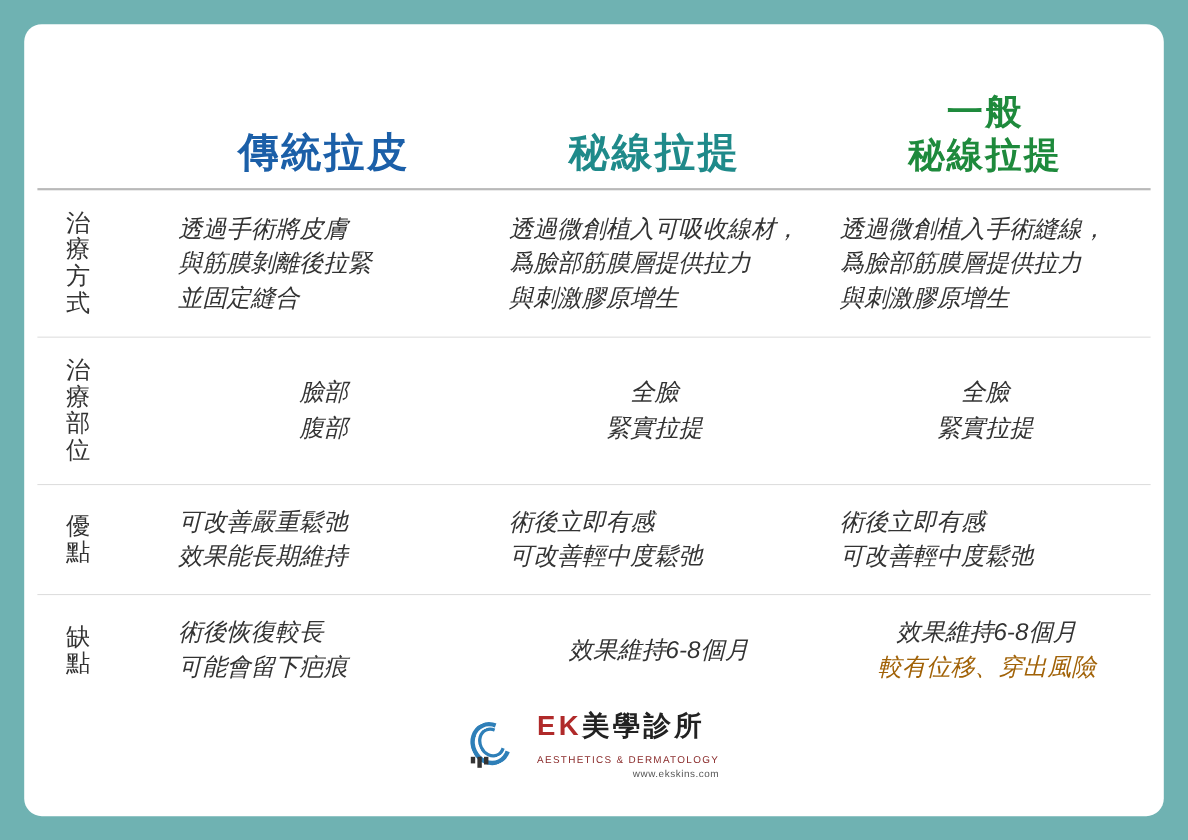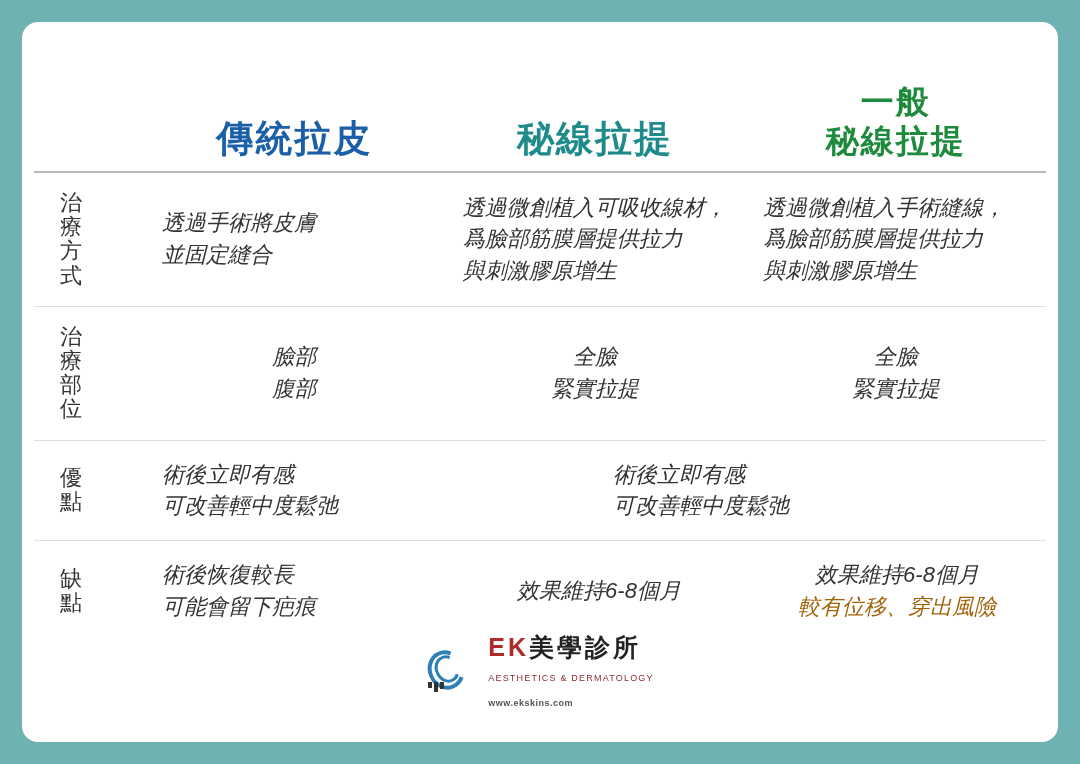--- a/index.html
+++ b/index.html
@@ -169,23 +169,22 @@
     font-size: 9px;
     color: #8a2b2b;
     letter-spacing: 1.2px;
     text-align: right;
     margin-top: 14px;
   }
   .logo-url {
     font-size: 9px;
     color: #555;
     letter-spacing: .5px;
-    text-align: left;
-    margin-top: 15px;
-    font-weight: bold;
+    text-align: right;
+    margin-top: 2px;
   }
 </style>
 </head>
 <body>
 
 <div class="card">
 
   <div class="table">
 
     <div class="header-row">
@@ -205,20 +204,21 @@
 
     <div class="row row-inner">
       <div class="vlabel">
         <div>治</div>
           <div>療</div>
           <div>方</div>
           <div>式</div>
       </div>
       <div class="cell left">
         <p>透過手術將皮膚</p>
+        <p>與筋膜剝離後拉緊</p>
         <p>並固定縫合</p>
       </div>
       <div class="cell left">
         <p>透過微創植入可吸收線材，</p>
         <p>爲臉部筋膜層提供拉力</p>
         <p>與刺激膠原增生</p>
       </div>
       <div class="cell left">
         <p>透過微創植入手術縫線，</p>
         <p>爲臉部筋膜層提供拉力</p>
@@ -246,20 +246,24 @@
         <p>全臉</p>
         <p>緊實拉提</p>
       </div>
     </div>
     <div class="rule"></div>
 
     <div class="row row-inner">
       <div class="vlabel">
         <div>優</div>
           <div>點</div>
+      </div>
+      <div class="cell left">
+        <p>可改善嚴重鬆弛</p>
+        <p>效果能長期維持</p>
       </div>
       <div class="cell left">
         <p>術後立即有感</p>
         <p>可改善輕中度鬆弛</p>
       </div>
       <div class="cell left">
         <p>術後立即有感</p>
         <p>可改善輕中度鬆弛</p>
       </div>
     </div>

